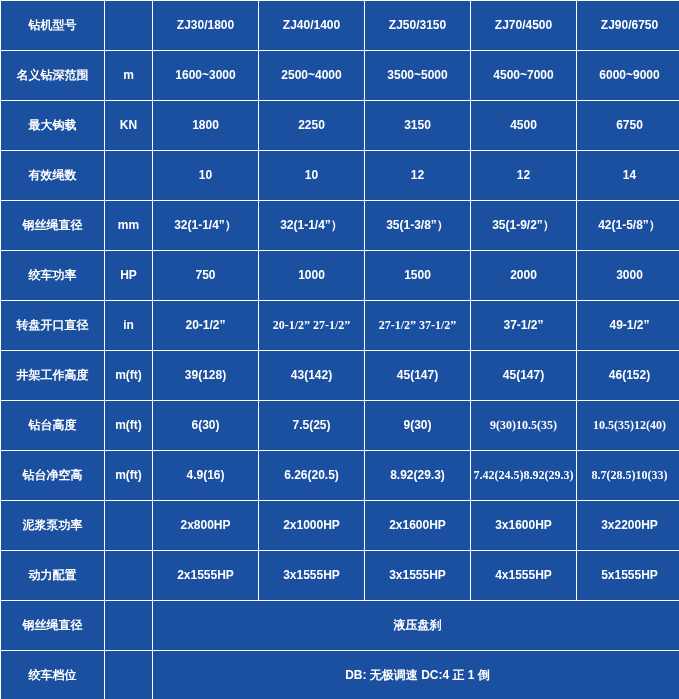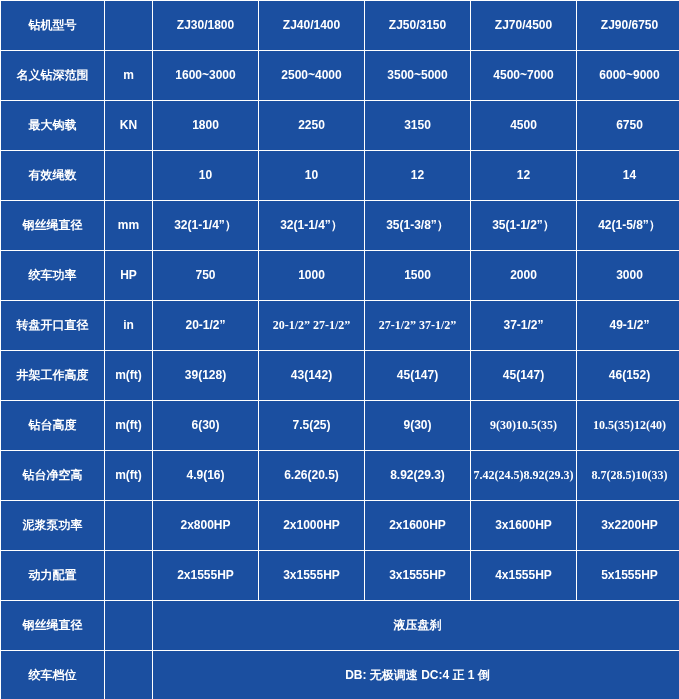--- a/index.html
+++ b/index.html
@@ -100,21 +100,21 @@
       <td class="data-cell">12</td>
       <td class="data-cell">14</td>
     </tr>
 
     <tr>
       <td class="label-cell">钢丝绳直径</td>
       <td class="unit-cell">mm</td>
       <td class="data-cell wide-cell">32(1-1/4”）</td>
       <td class="data-cell wide-cell">32(1-1/4”）</td>
       <td class="data-cell wide-cell">35(1-3/8”）</td>
-      <td class="data-cell wide-cell">35(1-1/2”）</td>
+      <td class="data-cell wide-cell">35(1-9/2”）</td>
       <td class="data-cell wide-cell">42(1-5/8”）</td>
     </tr>
 
     <tr>
       <td class="label-cell">绞车功率</td>
       <td class="unit-cell">HP</td>
       <td class="data-cell">750</td>
       <td class="data-cell">1000</td>
       <td class="data-cell">1500</td>
       <td class="data-cell">2000</td>

